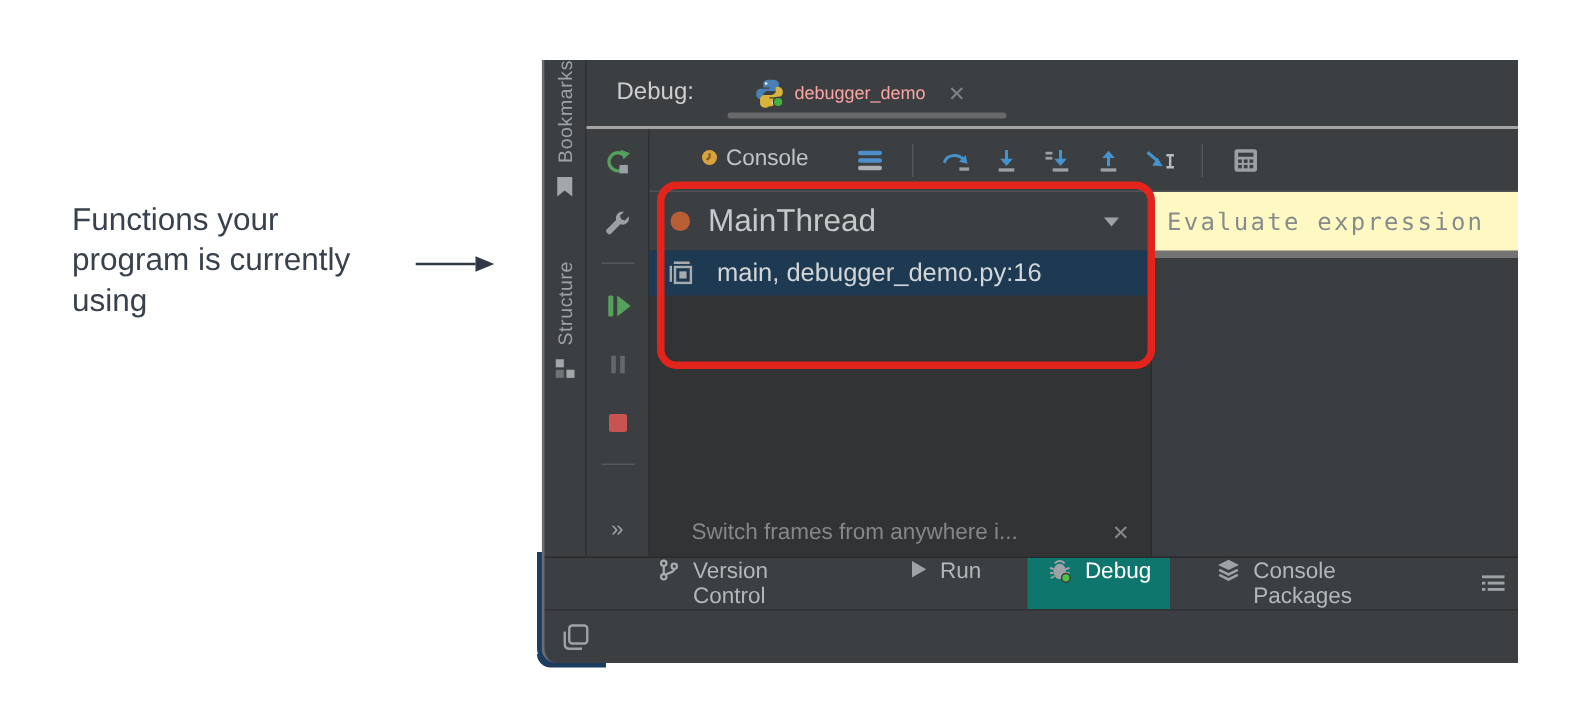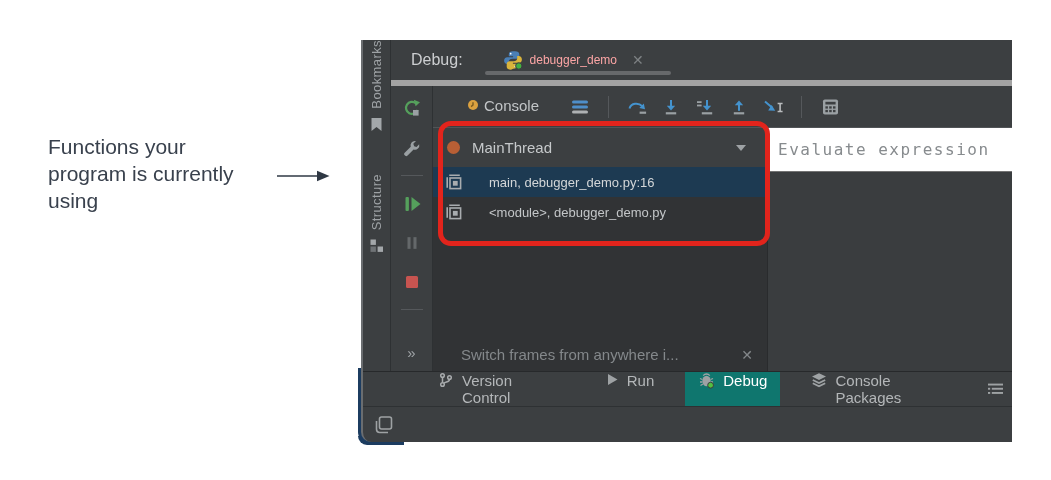--- a/index.html
+++ b/index.html
@@ -23,21 +23,21 @@
   .win-top{height:331px;display:flex;min-height:0}
 
   
   .stripe{width:28px;border-right:1px solid #2e3133;display:flex;flex-direction:column;align-items:center;flex:none}
   .stripe-group{display:flex;flex-direction:column;align-items:center;gap:8px}.sg2{margin-top:42px}
   .stripe-label{writing-mode:vertical-rl;transform:rotate(180deg);color:#9ea2a5;font-size:13px;letter-spacing:.4px}
 
   .main{flex:1;display:flex;flex-direction:column;min-width:0}
 
   
-  .hdr{height:46px;border-bottom:6px solid #a3a3a3;display:flex;align-items:center;padding-left:20px;position:relative;flex:none}
+  .hdr{height:46px;border-bottom:2px solid #a3a3a3;display:flex;align-items:center;padding-left:20px;position:relative;flex:none}
   .hdr-label{font-size:16px;color:#ccced0}
   .hdr-tab{display:flex;align-items:center;gap:7px;margin-left:36px;height:100%;padding:0 4px}
   .hdr-title{font-size:12px;color:#fca5a5}
   .hdr-close{color:#7e8284;font-size:14px;margin-left:8px}
   .hdr-underline{position:absolute;left:94px;bottom:5px;width:186px;height:4px;border-radius:2px;background:#67696b}
 
   .body{flex:1;display:flex;min-height:0}
 
   
   .tcol{width:42px;border-right:1px solid #2e3133;display:flex;flex-direction:column;align-items:center;padding-top:10px;flex:none}
@@ -55,32 +55,32 @@
   .dico{width:26px;height:26px;display:flex;align-items:center;justify-content:center;margin:0 4px}
   .hamb{margin-left:16px}
   .vsep{width:1px;height:22px;background:#55585b;margin:0 11px;flex:none}
 
   .content{flex:1;display:flex;min-height:0}
 
   
   .frames{width:335px;background:#313335;border-right:1px solid #292b2d;display:flex;flex-direction:column;min-width:0;flex:none}
   .thread{height:39px;background:#3c3f41;display:flex;align-items:center;padding:0 16px 0 14px;flex:none}
   .tdot{width:13px;height:13px;border-radius:50%;background:#b85f35;margin-right:12px;flex:none}
-  .tlabel{font-size:15px;color:#c6c9cb;flex:1}
+  .tlabel{font-size:21px;color:#c6c9cb;flex:1}
   .caret{width:0;height:0;border-left:5.5px solid transparent;border-right:5.5px solid transparent;border-top:6.5px solid #9ea2a5;margin-right:5px}
-  .frow{height:30px;display:flex;align-items:center;padding-left:13px;gap:27px;font-size:13px;color:#c3c6c8;white-space:nowrap;overflow:hidden;flex:none}
+  .frow{height:30px;display:flex;align-items:center;padding-left:13px;gap:16px;font-size:17px;color:#c3c6c8;white-space:nowrap;overflow:hidden;flex:none}
   .frow.sel{background:#1d3a52;color:#d3d6d8}
   .fspacer{flex:1}
   .notif{height:33px;display:flex;align-items:center;padding:0 14px 0 28px;flex:none}
   .notif-text{flex:1;font-size:15px;color:#84888b;white-space:nowrap;overflow:hidden}
   .notif-close{color:#84888b;font-size:14px;margin-left:8px}
 
   
   .rpanel{flex:1;display:flex;flex-direction:column;background:#3a3d3f;min-width:0}
-  .eval{height:44px;background:#ffffff;border-bottom:1px solid #737373;display:flex;align-items:center;padding-left:10px;
+  .eval{height:44px;background:#fef9c3;border-bottom:5px solid #737373;display:flex;align-items:center;padding-left:10px;
         font-family:"DejaVu Sans Mono",monospace;font-size:16px;letter-spacing:1.5px;color:#878b8e;white-space:nowrap;overflow:hidden;flex:none}
   .rempty{flex:1}
 
   
   .sbar1{height:35px;border-top:1px solid #27292b;display:flex;align-items:center;padding-left:62px;font-size:15px;color:#b4b7b9;flex:none}
   .sitem{display:flex;gap:8px;height:100%;padding:0 13px;margin-right:18px}
   .sitem.active{background:#0f766e;color:#ffffff}
   .todo{margin-left:auto;margin-right:8px}
   .sbar2{height:36px;border-top:1px solid #2e3133;display:flex;align-items:center;padding-left:10px;flex:none}
 
@@ -272,30 +272,20 @@
               <div class="frow sel">
                 <span>
                   <svg width="16" height="16" viewBox="0 0 16 16">
                       <path d="M3.2 1.2h10.6M1.2 3.2v10.6" stroke="#a8acaf" stroke-width="1.6" fill="none"></path>
                       <rect x="4" y="4" width="10.6" height="10.6" fill="none" stroke="#a8acaf" stroke-width="1.6"></rect>
                       <rect x="6.9" y="6.9" width="4.8" height="4.8" fill="#a8acaf"></rect>
                     </svg>
                 </span>
                 <span>main, debugger_demo.py:16</span>
               </div>
-              <div class="frow">
-                <span>
-                  <svg width="16" height="16" viewBox="0 0 16 16">
-                      <path d="M3.2 1.2h10.6M1.2 3.2v10.6" stroke="#a8acaf" stroke-width="1.6" fill="none"></path>
-                      <rect x="4" y="4" width="10.6" height="10.6" fill="none" stroke="#a8acaf" stroke-width="1.6"></rect>
-                      <rect x="6.9" y="6.9" width="4.8" height="4.8" fill="#a8acaf"></rect>
-                    </svg>
-                </span>
-                <span>&lt;module&gt;, debugger_demo.py</span>
-              </div>
               <div class="fspacer"></div>
               <div class="notif">
                 <span class="notif-text">Switch frames from anywhere i...</span>
                 <span class="notif-close">✕</span>
               </div>
             </div>
 
             <div class="rpanel">
               <div class="eval">Evaluate expression</div>
               <div class="rempty"></div>

